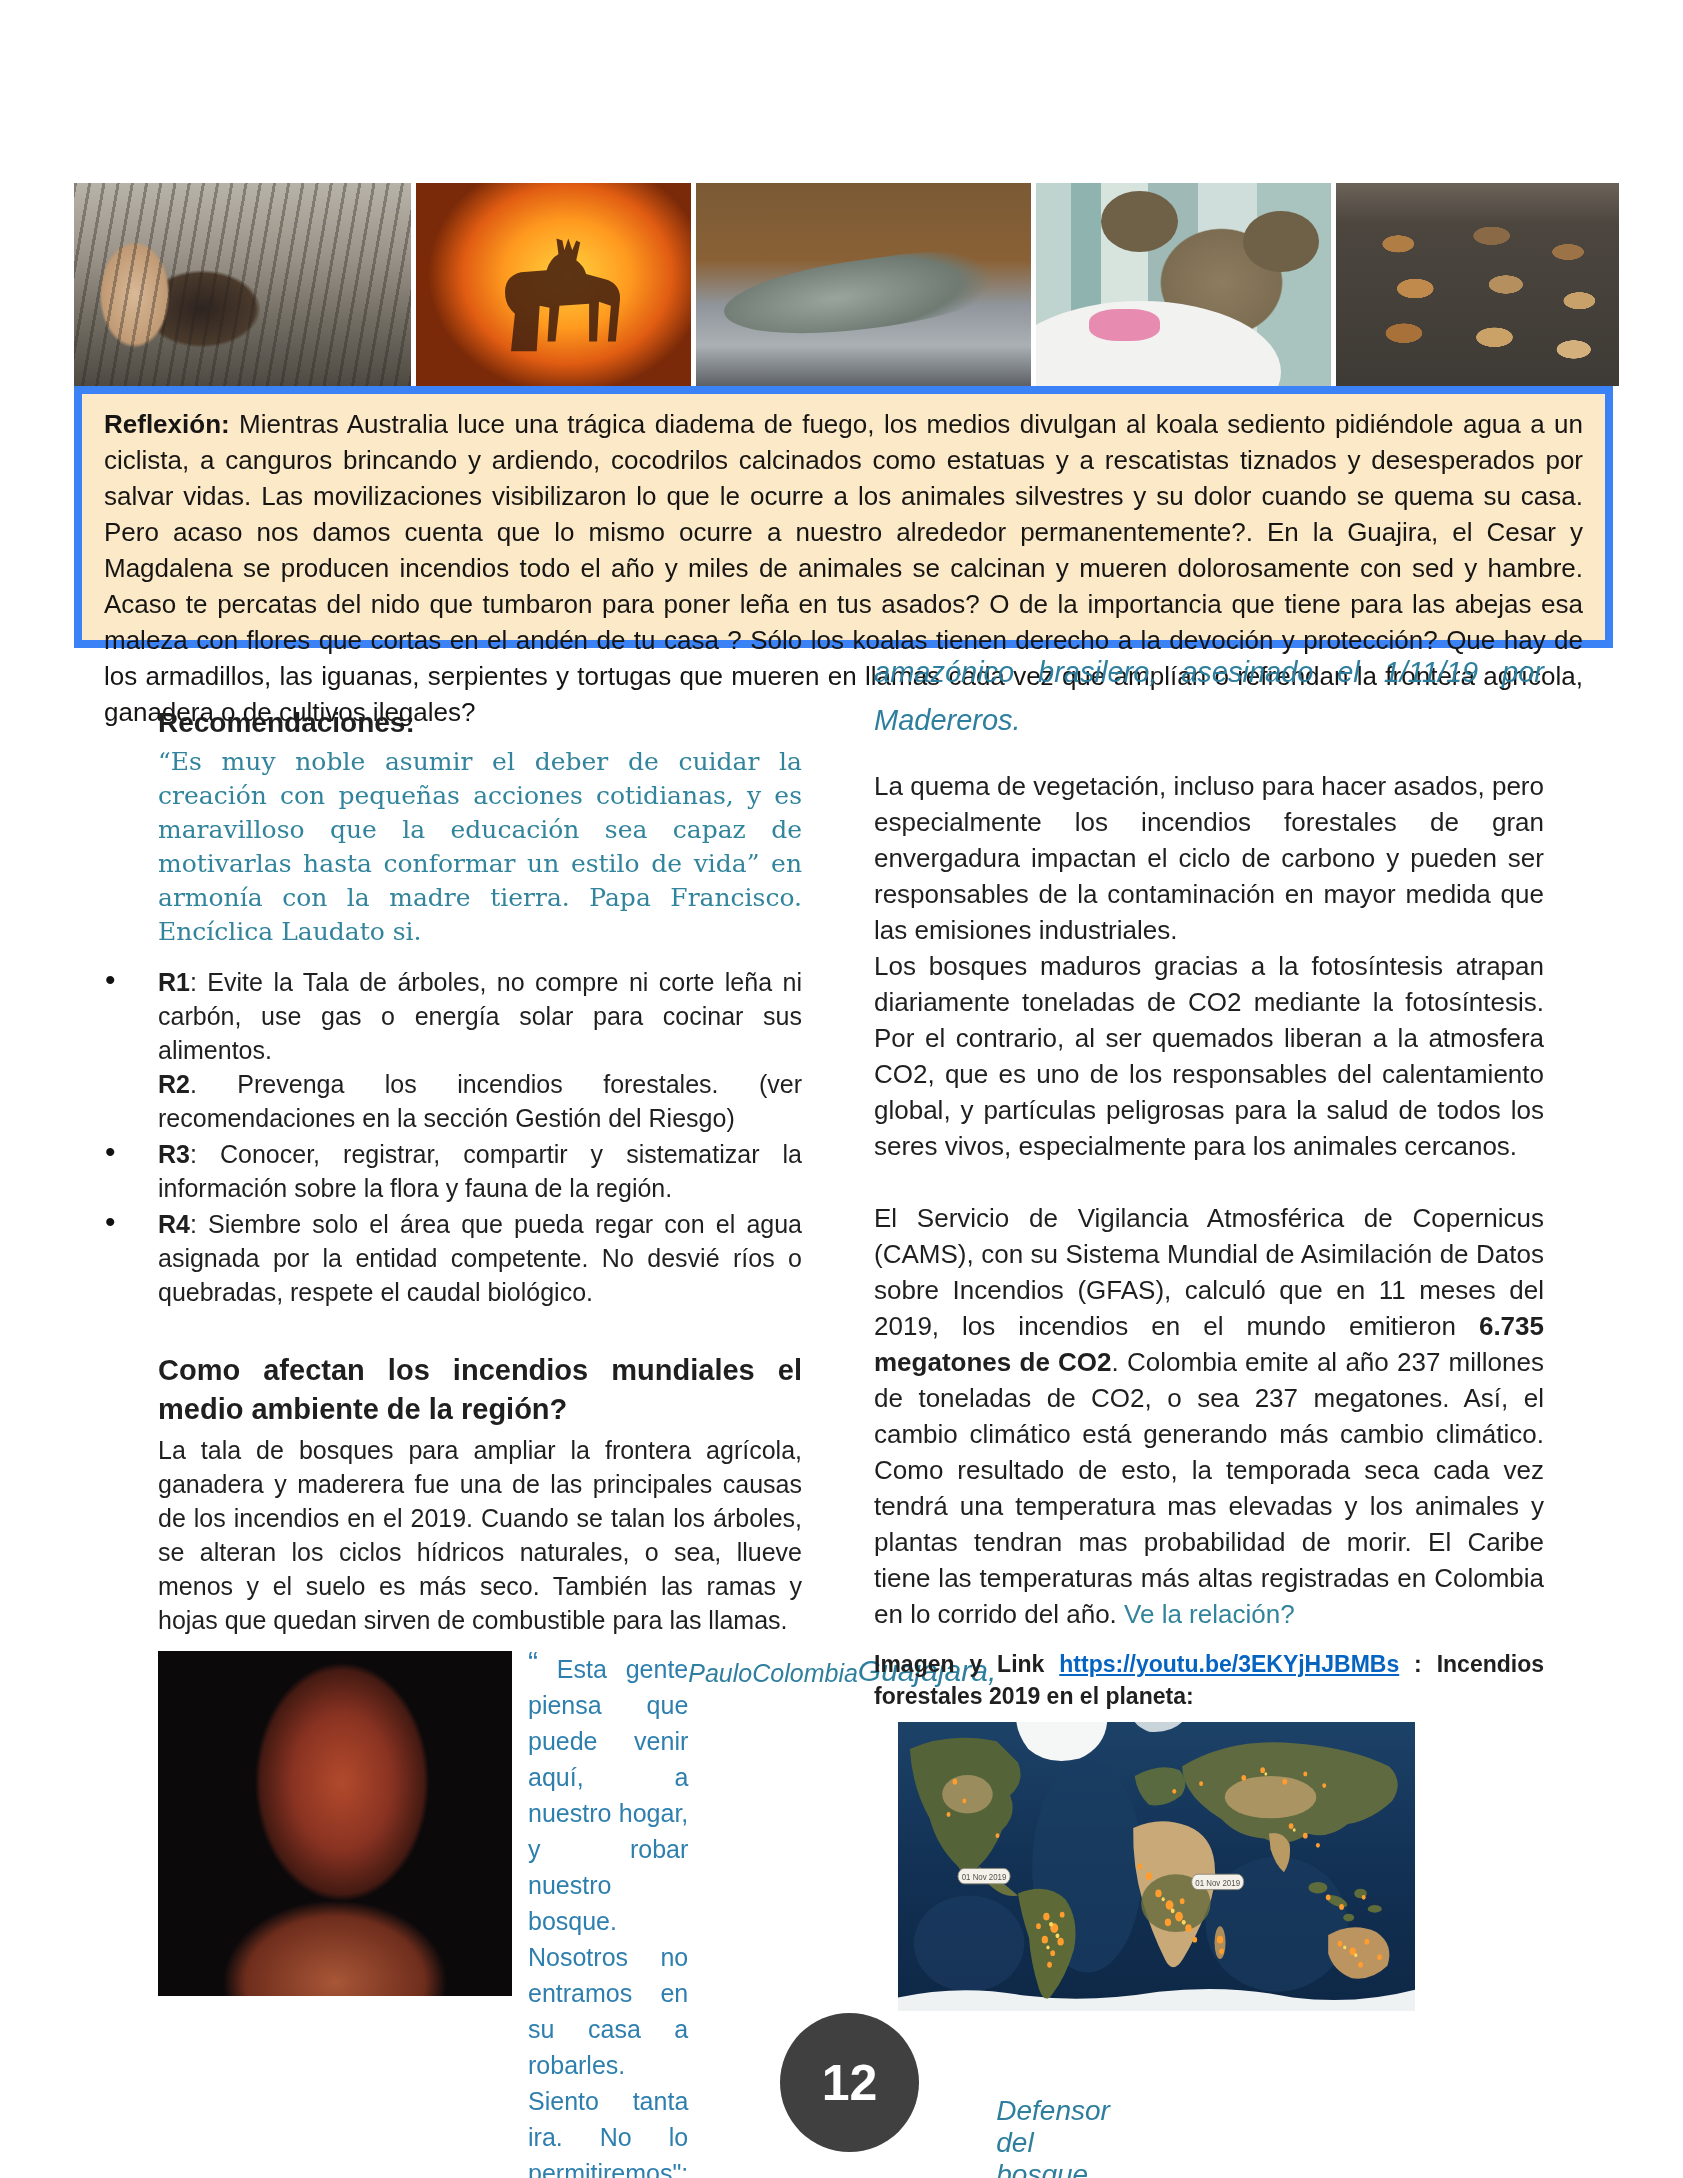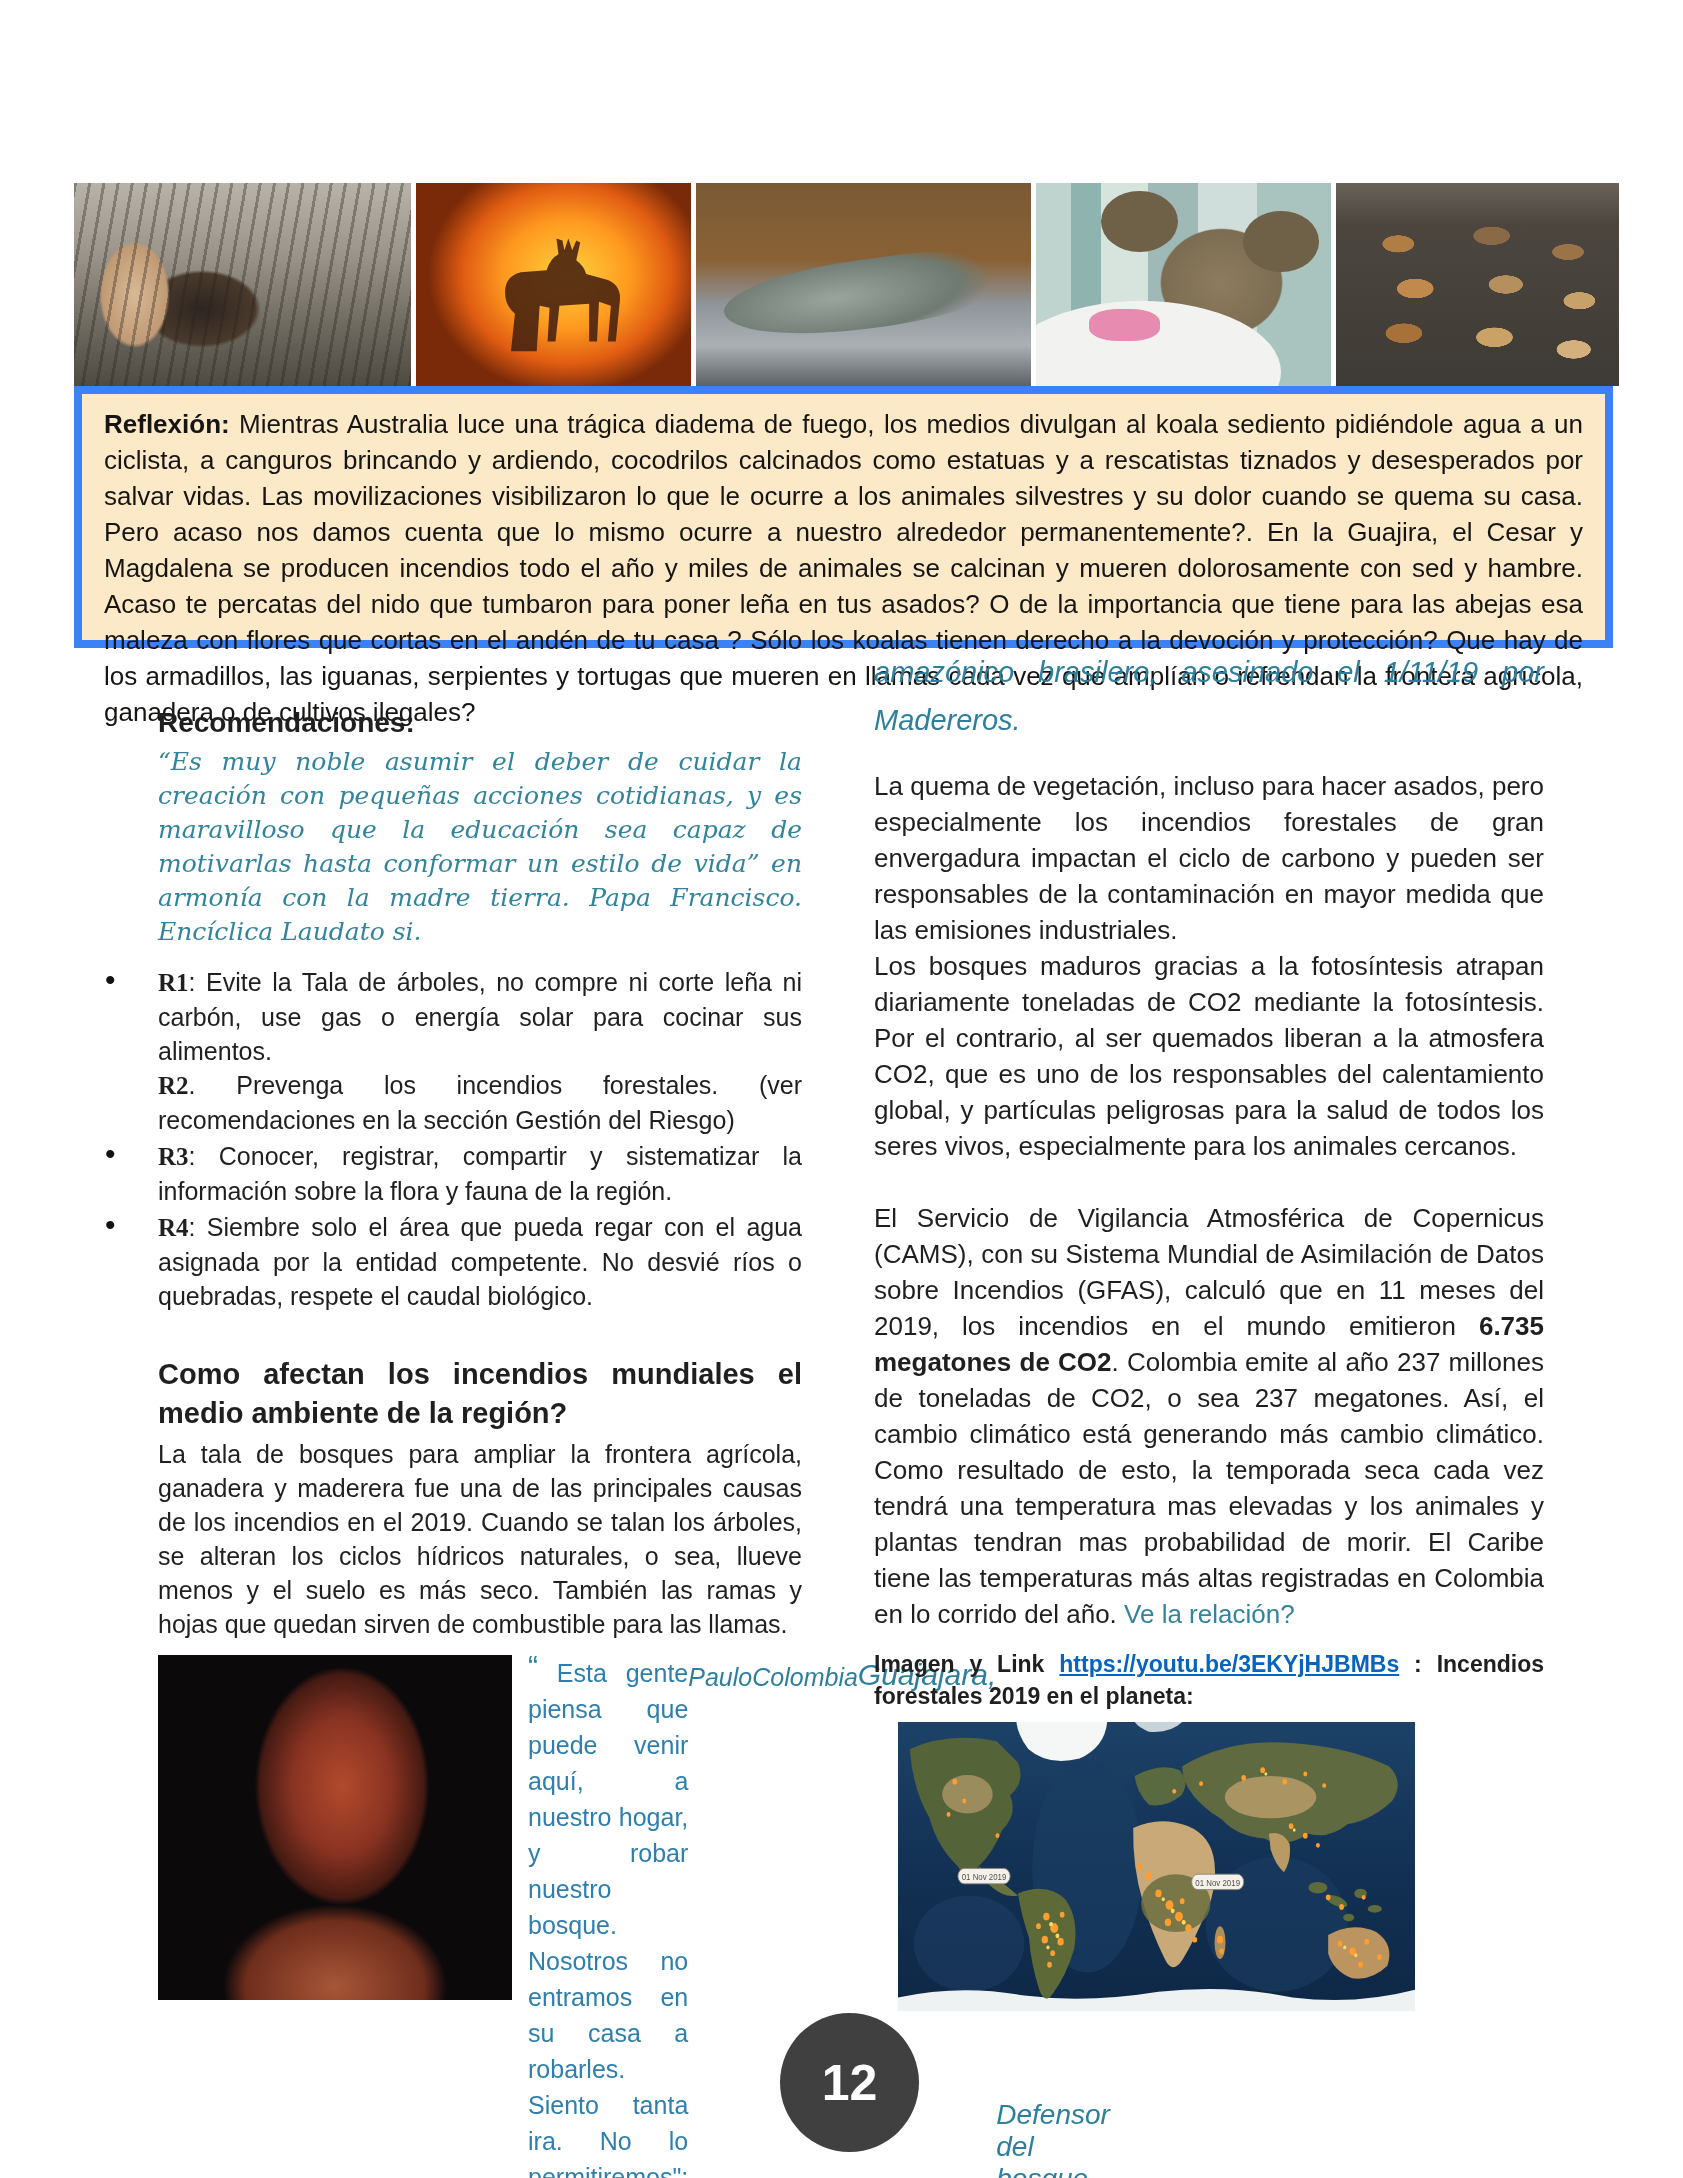--- a/index.html
+++ b/index.html
@@ -51,27 +51,27 @@
   .reflexion b{font-weight:bold;}
 
   
   .col-left{left:158px;top:707px;width:644px;}
   .col-right{left:874px;top:648px;width:670px;}
   p{margin:0;}
   .body-l{font-size:25px;line-height:34px;text-align:justify;}
   .body-r{font-size:26px;line-height:36px;text-align:justify;}
 
   .rec-title{font-size:28px;font-weight:bold;}
-  .pope-quote{font-family:"DejaVu Serif",serif;font-style:italic;color:#31849b;
+  .pope-quote{font-family:"DejaVu Serif",serif;color:#31849b;
      font-size:25px;line-height:34px;margin-top:6px;text-align:justify;}
 
   ul.recs{list-style:none;margin:16px 0 0 0;padding:0;}
   ul.recs li{position:relative;margin:0 0 2px 0;}
   ul.recs li:before{content:"•";position:absolute;left:-53px;top:-2px;font-size:30px;color:#111;}
-  .blbl{font-weight:bold;font-family:Liberation Serif, serif;}
+  .blbl{font-weight:bold;}
 
   .section-heading{font-size:29px;line-height:39px;font-weight:bold;text-align:justify;margin-top:42px;}
   .section-para{margin-top:4px;}
 
   .man-block{display:flex;margin-top:14px;gap:16px;min-height:396px;}
   .man-photo{width:354px;height:345px;flex:none;background:
       radial-gradient(109px 149px at 52% 38%, #b24a2c 0%, #8a3322 45%, #441a12 75%, transparent 80%),
       radial-gradient(149px 109px at 50% 96%, #a85637 0%, #6e2d1c 60%, transparent 75%),
       radial-gradient(6px 8px at 36% 88%, #e8a53f 60%, transparent 70%),
       #0c090b;}

